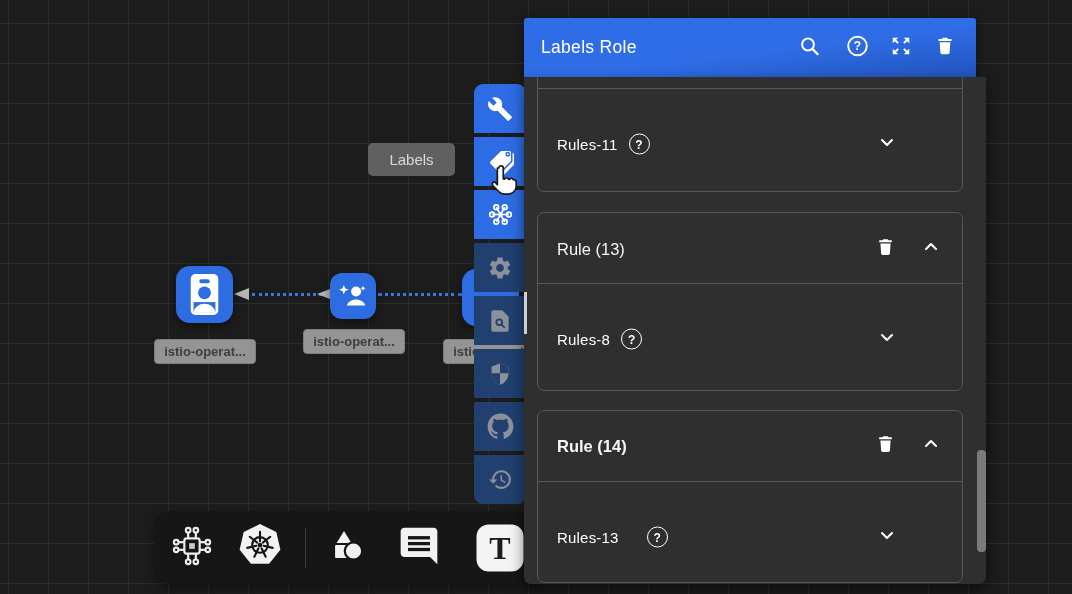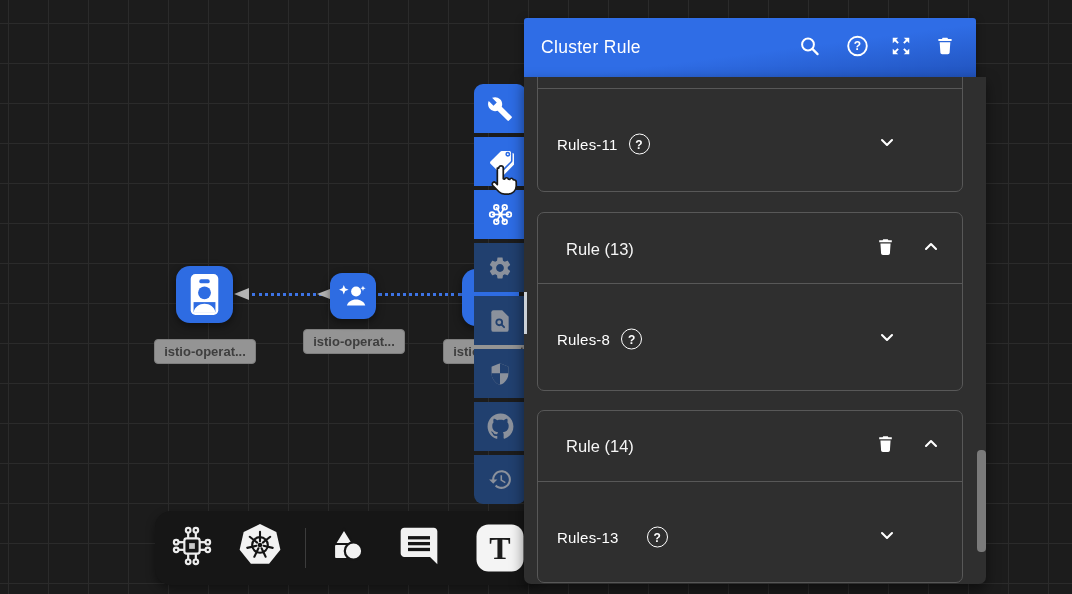--- a/index.html
+++ b/index.html
@@ -45,21 +45,21 @@
     box-shadow:0 2px 8px rgba(0,0,0,.45);}
   #panel-title{color:#fff;font-size:17.5px;font-weight:500;letter-spacing:.3px;padding-left:17px;}
   .hicon{position:absolute;top:50%;transform:translateY(-50%);cursor:pointer;}
   #panel-body{left:524px;top:77px;width:462px;height:507px;background:#2f2f2f;z-index:20;
     overflow:hidden;border-radius:0 0 7px 7px;box-shadow:0 6px 14px rgba(0,0,0,.5);}
   .card{position:absolute;left:13px;width:424px;border:1px solid #585858;border-radius:7px;}
   .pdivider{position:absolute;left:13px;width:426px;height:1px;background:#585858;}
   .rules-row{position:absolute;left:33px;transform:translateY(-50%);display:flex;
     align-items:center;gap:11px;}
   .rules-label{color:#fff;font-weight:normal;font-size:15px;letter-spacing:.2px;}
-  .rule-title{position:absolute;left:33px;transform:translateY(-50%);color:#f5f5f5;font-size:16.5px;margin-left:9px;}
+  .rule-title{position:absolute;left:33px;transform:translateY(-50%);color:#f5f5f5;font-size:16.5px;}
   .help-circle{width:19px;height:19px;border:1.6px solid #fff;border-radius:50%;color:#fff;
     font-size:12px;font-weight:bold;display:flex;align-items:center;justify-content:center;}
   .chev{position:absolute;left:351px;transform:translateY(-50%);}
   .row-trash{position:absolute;left:351px;transform:translateY(-50%);}
   .chev-up{position:absolute;left:395px;transform:translateY(-50%);}
   #panel-scrollbar{position:absolute;left:453px;top:373px;width:9px;height:102px;
     background:#7a7a7a;border-radius:4px;}
   #node3-border-sliver{left:524px;top:292px;width:3px;height:42px;background:#ccd1d7;z-index:25;}
   #hand-cursor{left:486px;top:163px;z-index:30;}
 </style>
@@ -90,20 +90,21 @@
       <circle cx="13.6" cy="9.6" r="2.6" fill="#fff"></circle>
       <path d="M8.8 17c.5-2 2.5-3.2 4.8-3.2s4.3 1.2 4.8 3.2z" fill="#fff"></path>
       <path d="M17.2 6.6l.4 1 1 .4-1 .4-.4 1-.4-1-1-.4 1-.4z" fill="#fff"></path>
     </svg>
   </div>
   <div class="node-label abs" style="left:303px;top:329px;width:84px;">istio-operat...</div>
 
   <div class="node abs" style="left:462px;top:269px;width:57px;height:57px;"></div>
   <div class="node-label abs" style="left:443px;top:339px;width:84px;">istio-operat...</div>
 
+  <div id="labels-tooltip" class="abs">Labels</div>
 </div>
 
 <div id="vtoolbar" class="abs">
   <div class="vtile active">
     <svg width="26" height="26" viewBox="0 0 24 24">
       <path d="M22.7 19l-9.1-9.1c.9-2.3.4-5-1.5-6.9-2-2-5-2.4-7.4-1.3L9 6 6 9 1.6 4.7C.4 7.1.9 10.1 2.9 12.1c1.9 1.9 4.6 2.4 6.9 1.5l9.1 9.1c.4.4 1 .4 1.4 0l2.3-2.3c.5-.4.5-1.1.1-1.4z" fill="#fff"></path>
     </svg>
   </div>
   <div class="vtile active">
     <svg width="27" height="27" viewBox="0 0 24 24">
@@ -230,21 +231,21 @@
         <rect x="6" y="13" width="12" height="1.8" fill="#161616"></rect>
       </g>
     </svg>
   </div>
   <div class="bbar-icon" style="left:345px;">
     <div id="text-tool">T</div>
   </div>
 </div>
 
 <div id="panel-header" class="abs">
-  <div id="panel-title">Cluster Rule</div>
+  <div id="panel-title">Labels Role</div>
   <div class="hicon" style="left:274px;">
     <svg width="23" height="23" viewBox="0 0 23 23">
       <circle cx="10" cy="10" r="5.9" stroke="#fff" stroke-width="2" fill="none"></circle>
       <line x1="14.4" y1="14.4" x2="19.6" y2="19.6" stroke="#fff" stroke-width="2.2" stroke-linecap="round"></line>
     </svg>
   </div>
   <div class="hicon" style="left:322px;">
     <svg width="23" height="23" viewBox="0 0 23 23">
       <circle cx="11.5" cy="11.5" r="9.3" stroke="#fff" stroke-width="1.9" fill="none"></circle>
       <text x="11.5" y="15.6" text-anchor="middle" font-size="12" font-weight="bold" fill="#fff" font-family="Liberation Sans, sans-serif">?</text>
@@ -295,21 +296,21 @@
     <span class="rules-label">Rules-8</span>
     <span class="help-circle">?</span>
   </div>
   <div class="chev" style="top:262px;">
     <svg width="24" height="24" viewBox="0 0 24 24">
       <polyline points="7 10 12 15 17 10" fill="none" stroke="#fff" stroke-width="2.1" stroke-linecap="round" stroke-linejoin="round"></polyline>
     </svg>
   </div>
 
   <div class="card" style="top:333px;height:171px;"></div>
-  <div class="rule-title" style="top:369px;">Rule (14)</div>
+  <div class="rule-title" style="top:369px;font-weight:bold;">Rule (14)</div>
   <div class="row-trash" style="top:369px;">
     <svg width="21" height="21" viewBox="0 0 24 24">
       <path d="M9.4 3h5.2l.7 1.4h3.9v2.1H4.8V4.4h3.9z" fill="#fff"></path>
       <path d="M6.2 8h11.6l-.75 11.2c-.07 1.05-.93 1.8-2 1.8H8.95c-1.07 0-1.93-.75-2-1.8z" fill="#fff"></path>
     </svg>
   </div>
   <div class="chev-up" style="top:369px;">
     <svg width="24" height="24" viewBox="0 0 24 24">
       <polyline points="7 14 12 9 17 14" fill="none" stroke="#fff" stroke-width="2.1" stroke-linecap="round" stroke-linejoin="round"></polyline>
     </svg>

